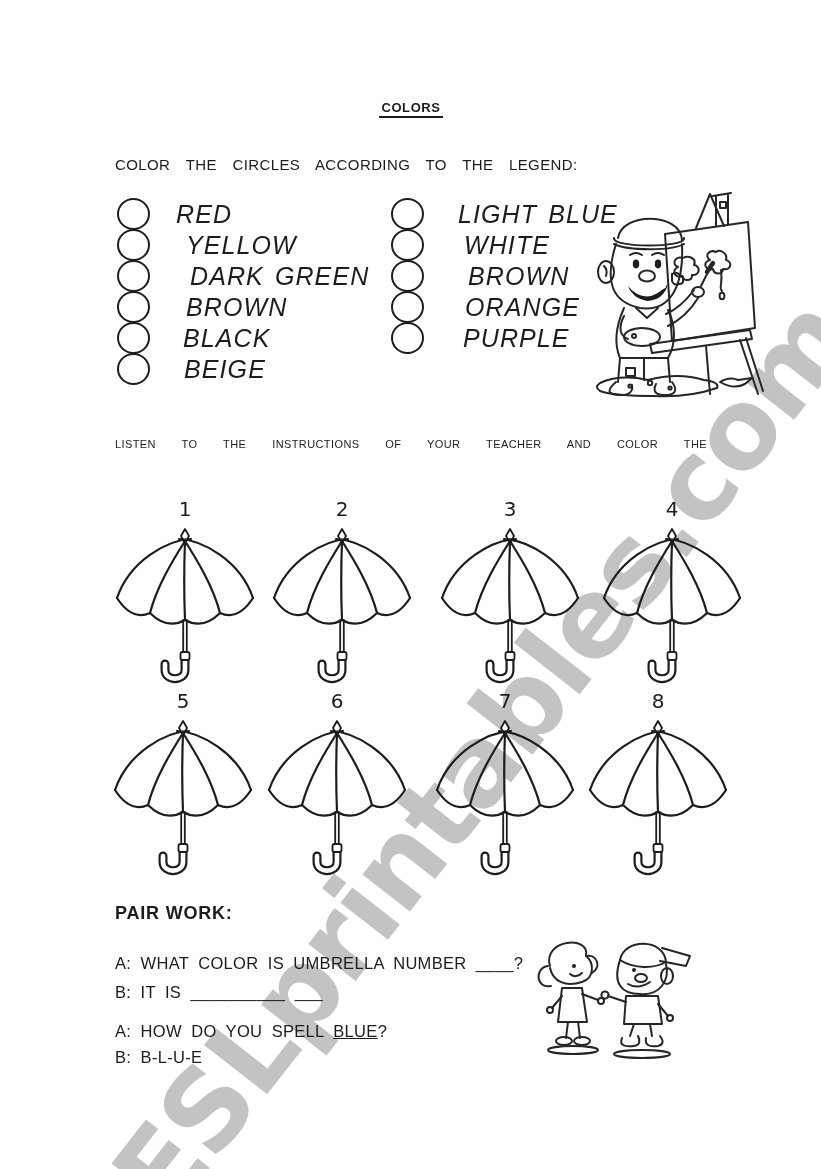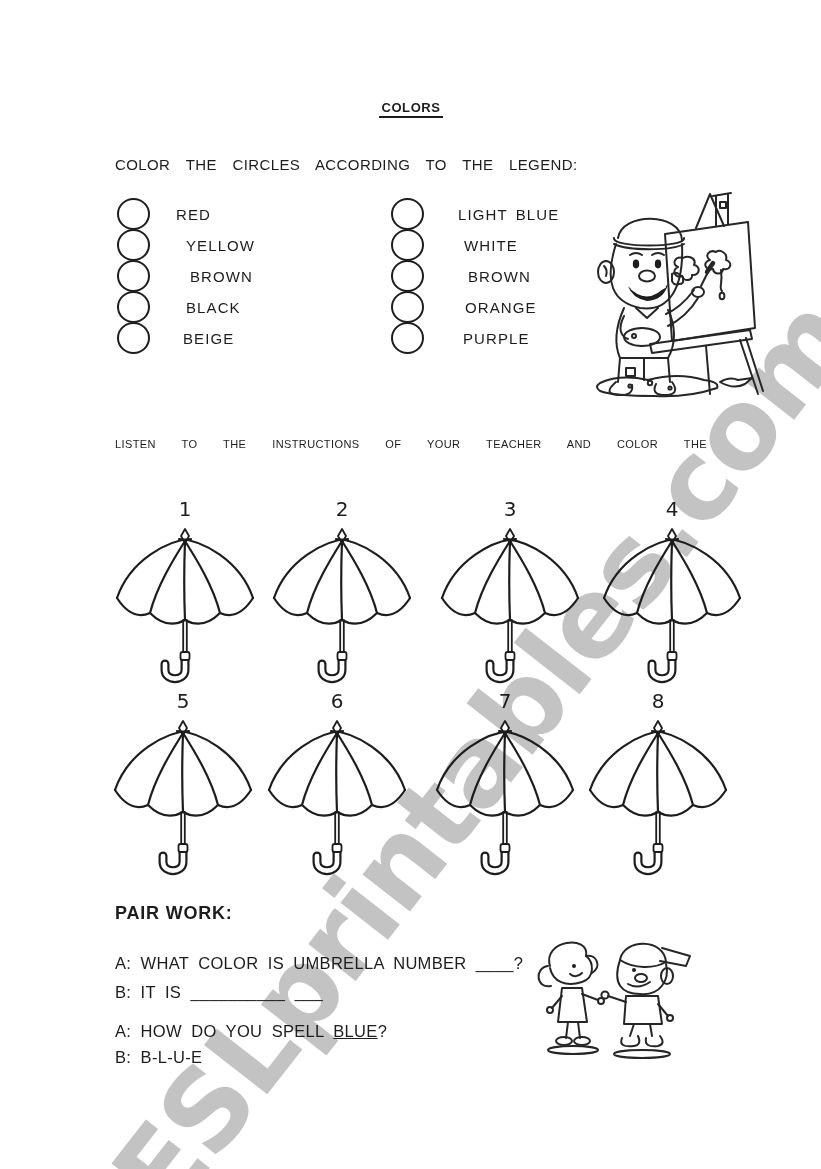--- a/index.html
+++ b/index.html
@@ -19,21 +19,21 @@
   .title{top:100px;left:115px;width:592px;text-align:center;
     font-size:13px;font-weight:bold;letter-spacing:.6px;}
   .title span{border-bottom:2.2px solid #1d1d1d;padding:0 2px 1px 2px;}
   .intro{top:156px;left:115px;font-size:15px;word-spacing:11px;letter-spacing:.4px;white-space:nowrap;}
   .legend-col{top:199px;}
   .col-left{left:117px;}
   .col-right{left:391px;}
   .legend-row{display:flex;align-items:center;height:31px;}
   .circle{box-sizing:border-box;width:33px;height:32px;border:2.5px solid #1d1d1d;
     border-radius:50%;flex:none;margin-top:-1px;background:transparent;}
-  .legend-label{font-size:15px;letter-spacing:1.1px;word-spacing:3px;white-space:nowrap;}
+  .legend-label{font-size:25px;letter-spacing:1.1px;word-spacing:3px;white-space:nowrap;font-style:italic;}
   .col-left  .legend-row:nth-child(1) .legend-label{margin-left:26px;}
   .col-left  .legend-row:nth-child(2) .legend-label{margin-left:36px;}
   .col-left  .legend-row:nth-child(3) .legend-label{margin-left:40px;}
   .col-left  .legend-row:nth-child(4) .legend-label{margin-left:36px;}
   .col-left  .legend-row:nth-child(5) .legend-label{margin-left:33px;}
   .col-left  .legend-row:nth-child(6) .legend-label{margin-left:34px;}
   .col-right .legend-row:nth-child(1) .legend-label{margin-left:34px;}
   .col-right .legend-row:nth-child(2) .legend-label{margin-left:40px;}
   .col-right .legend-row:nth-child(3) .legend-label{margin-left:44px;}
   .col-right .legend-row:nth-child(4) .legend-label{margin-left:41px;}
@@ -102,20 +102,24 @@
     <div class="legend-row">
       <span class="circle"></span>
       <span class="legend-label">RED</span>
     </div>
     <div class="legend-row">
       <span class="circle"></span>
       <span class="legend-label">YELLOW</span>
     </div>
     <div class="legend-row">
       <span class="circle"></span>
+      <span class="legend-label">DARK GREEN</span>
+    </div>
+    <div class="legend-row">
+      <span class="circle"></span>
       <span class="legend-label">BROWN</span>
     </div>
     <div class="legend-row">
       <span class="circle"></span>
       <span class="legend-label">BLACK</span>
     </div>
     <div class="legend-row">
       <span class="circle"></span>
       <span class="legend-label">BEIGE</span>
     </div>

